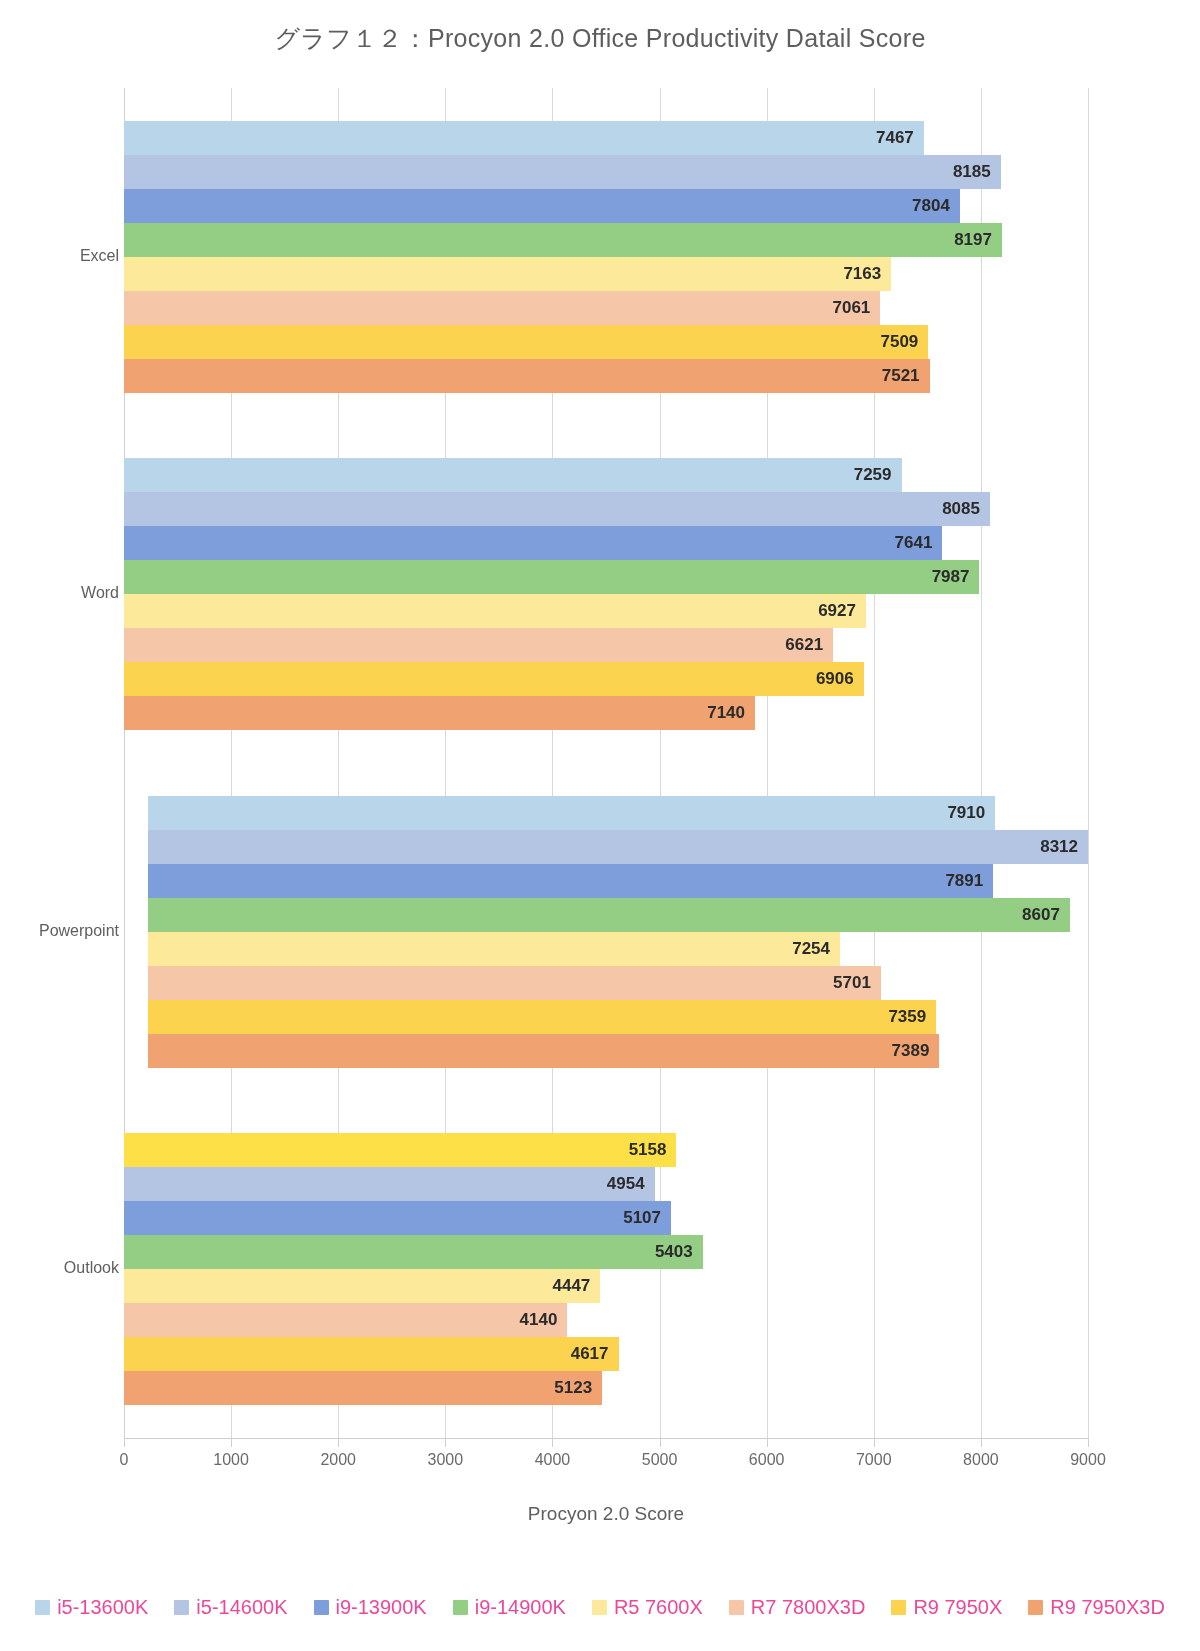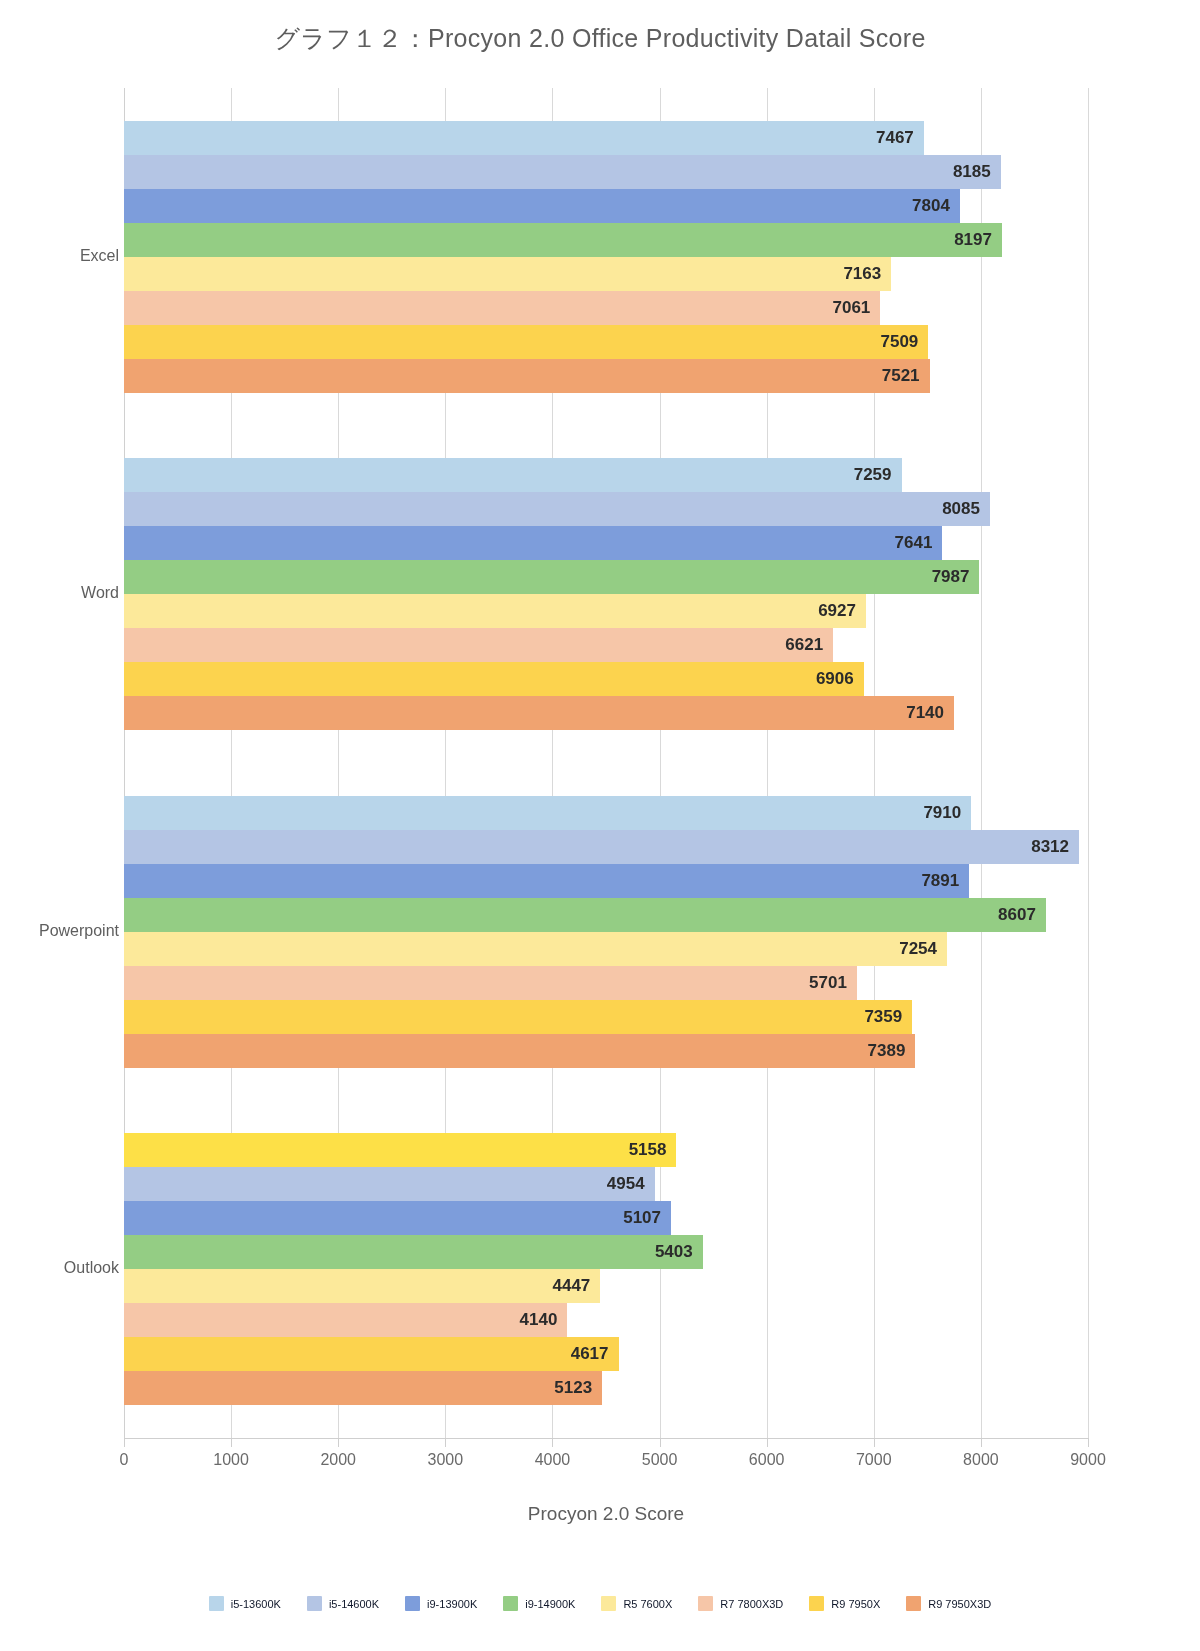--- a/index.html
+++ b/index.html
@@ -164,22 +164,22 @@
     gap: 7px;
     white-space: nowrap;
   }
   .legend-swatch {
     width: 15px;
     height: 15px;
     border-radius: 1px;
     flex: 0 0 auto;
   }
   .legend-label {
-    font-size: 11px;
-    color: #0f172a;
+    font-size: 20px;
+    color: #ec4899;
   }
 </style>
 </head>
 <body>
 
 <div class="chart-root">
 
   <div class="chart-title">グラフ１２：Procyon 2.0 Office Productivity Datail Score</div>
 
   <div class="cat-labels">
@@ -275,26 +275,26 @@
             <div class="bar" title="R7 7800X3D Word: 6621" style="width: 709.183px; background: rgb(246, 198, 168);">
               <span class="bar-value">6621</span>
             </div>
           </div>
           <div class="bar-row">
             <div class="bar" title="R9 7950X Word: 6906" style="width: 739.709px; background: rgb(252, 211, 78);">
               <span class="bar-value">6906</span>
             </div>
           </div>
           <div class="bar-row">
-            <div class="bar" title="R9 7950X3D Word: 7140" style="width: 830px; background: rgb(240, 163, 112);">
+            <div class="bar" title="R9 7950X3D Word: 7140" style="width: 631px; background: rgb(240, 163, 112);">
               <span class="bar-value">7140</span>
             </div>
           </div>
         </div>
-        <div class="group" style="top: 675px; height: 337.5px;">
+        <div class="group" style="top: 675px; height: 337.5px; padding-left: 24px;">
           <div class="bar-row">
             <div class="bar" title="i5-13600K Powerpoint: 7910" style="width: 847.249px; background: rgb(184, 213, 234);">
               <span class="bar-value">7910</span>
             </div>
           </div>
           <div class="bar-row">
             <div class="bar" title="i5-14600K Powerpoint: 8312" style="width: 955px; background: rgb(180, 197, 228);">
               <span class="bar-value">8312</span>
             </div>
           </div>
@@ -302,21 +302,21 @@
             <div class="bar" title="i9-13900K Powerpoint: 7891" style="width: 845.214px; background: rgb(125, 157, 219);">
               <span class="bar-value">7891</span>
             </div>
           </div>
           <div class="bar-row">
             <div class="bar" title="i9-14900K Powerpoint: 8607" style="width: 921.905px; background: rgb(148, 205, 132);">
               <span class="bar-value">8607</span>
             </div>
           </div>
           <div class="bar-row">
-            <div class="bar" title="R5 7600X Powerpoint: 7254" style="width: 823px; background: rgb(252, 233, 154);">
+            <div class="bar" title="R5 7600X Powerpoint: 7254" style="width: 692px; background: rgb(252, 233, 154);">
               <span class="bar-value">7254</span>
             </div>
           </div>
           <div class="bar-row">
             <div class="bar" title="R7 7800X3D Powerpoint: 6842" style="width: 732.854px; background: rgb(246, 198, 168);">
               <span class="bar-value">5701</span>
             </div>
           </div>
           <div class="bar-row">
             <div class="bar" title="R9 7950X Powerpoint: 7359" style="width: 788.231px; background: rgb(252, 211, 78);">

